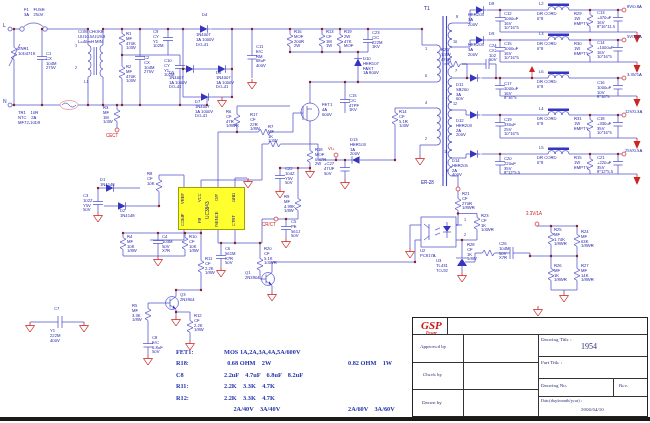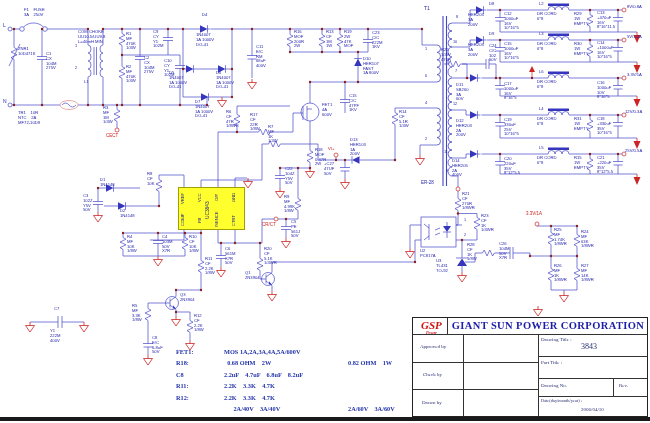--- a/index.html
+++ b/index.html
@@ -800,36 +800,35 @@
     <div class="nrow"><span class="nl">R18:</span><span class="nv">  0.68 OHM    2W</span><span class="nx">0.82 OHM    1W</span></div>
     <div class="nrow"><span class="nl">C8</span><span class="nv">2.2uF    4.7uF    6.8uF    8.2uF</span><span class="nx"></span></div>
     <div class="nrow"><span class="nl">R11:</span><span class="nv">2.2K    3.3K    4.7K</span><span class="nx"></span></div>
     <div class="nrow"><span class="nl">R12:</span><span class="nv">2.2K    3.3K    4.7K</span><span class="nx"></span></div>
     <div class="nrow"><span class="nl"></span><span class="nv">      2A/40V    3A/40V</span><span class="nx">2A/60V    3A/60V</span></div>
   </div>
 
   <div id="tblock">
     <div id="gsp">GSP</div>
     <div id="gsp-sub">Power</div>
-    <div id="company">GIANT SUN POWER CORPORATION</div>
     <div class="tb-line" style="left:0;top:16px;width:234px;height:0.8px;"></div>
     <div class="tb-line" style="left:34px;top:0;width:0.8px;height:16px;"></div>
     <div class="tb-line" style="left:50px;top:16px;width:0.8px;height:82px;"></div>
     <div class="tb-line" style="left:125px;top:16px;width:0.8px;height:82px;"></div>
     <div class="tb-line" style="left:0;top:44px;width:125px;height:0.8px;"></div>
     <div class="tb-line" style="left:0;top:71px;width:125px;height:0.8px;"></div>
     <div class="tb-line" style="left:125px;top:38px;width:109px;height:0.8px;"></div>
     <div class="tb-line" style="left:125px;top:60px;width:109px;height:0.8px;"></div>
     <div class="tb-line" style="left:125px;top:78px;width:109px;height:0.8px;"></div>
     <div class="tb-line" style="left:200px;top:60px;width:0.8px;height:18px;"></div>
     <div class="tb-txt" style="left:7px;top:26px;">Approved by</div>
     <div class="tb-txt" style="left:10px;top:54px;">Check by</div>
     <div class="tb-txt" style="left:9px;top:82px;">Drawn by</div>
     <div class="tb-txt" style="left:128px;top:19px;">Drawing Title :</div>
-    <div id="dtitle">3843</div>
+    <div id="dtitle">1954</div>
     <div class="tb-txt" style="left:128px;top:42px;">Part Title :</div>
     <div class="tb-txt" style="left:128px;top:65px;">Drawing No.</div>
     <div class="tb-txt" style="left:206px;top:65px;">Rev.</div>
     <div class="tb-txt" style="left:128px;top:80px;font-size:4.4px;">Date(day/month/year) :</div>
     <div class="tb-txt" style="left:168px;top:89px;">2006/04/10</div>
   </div>
 
   <div id="botline"></div>
 </div>
 

